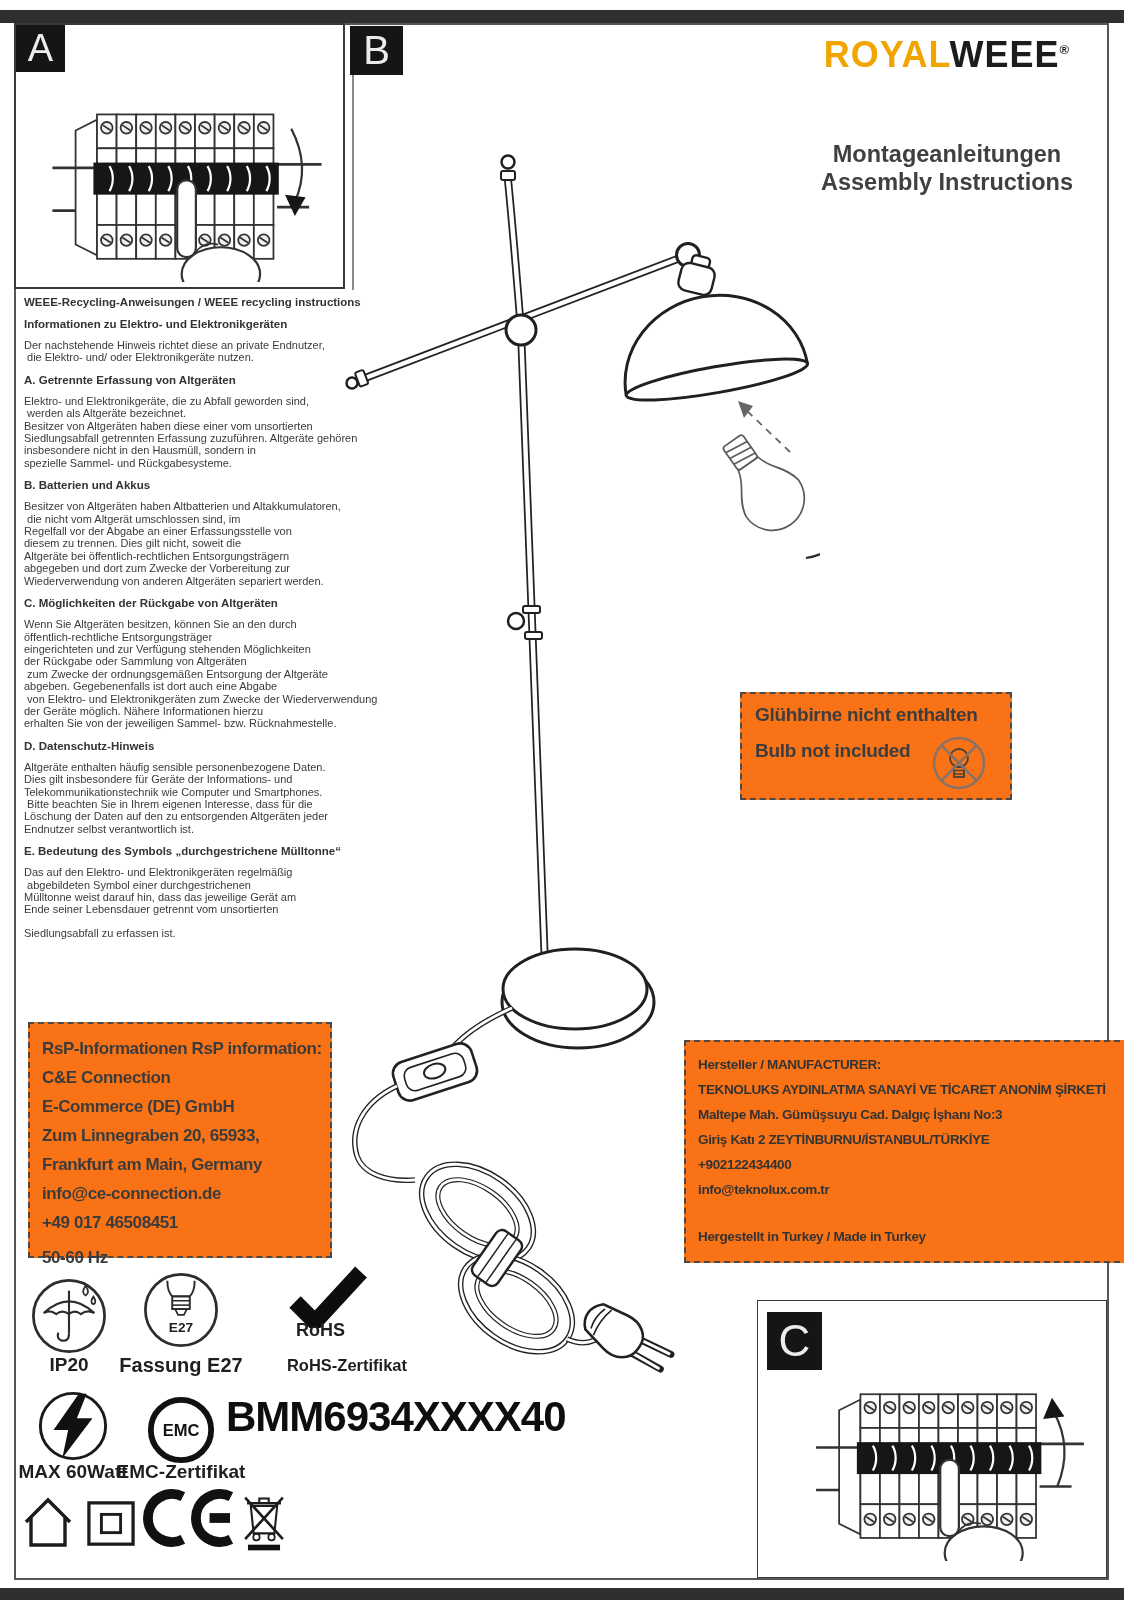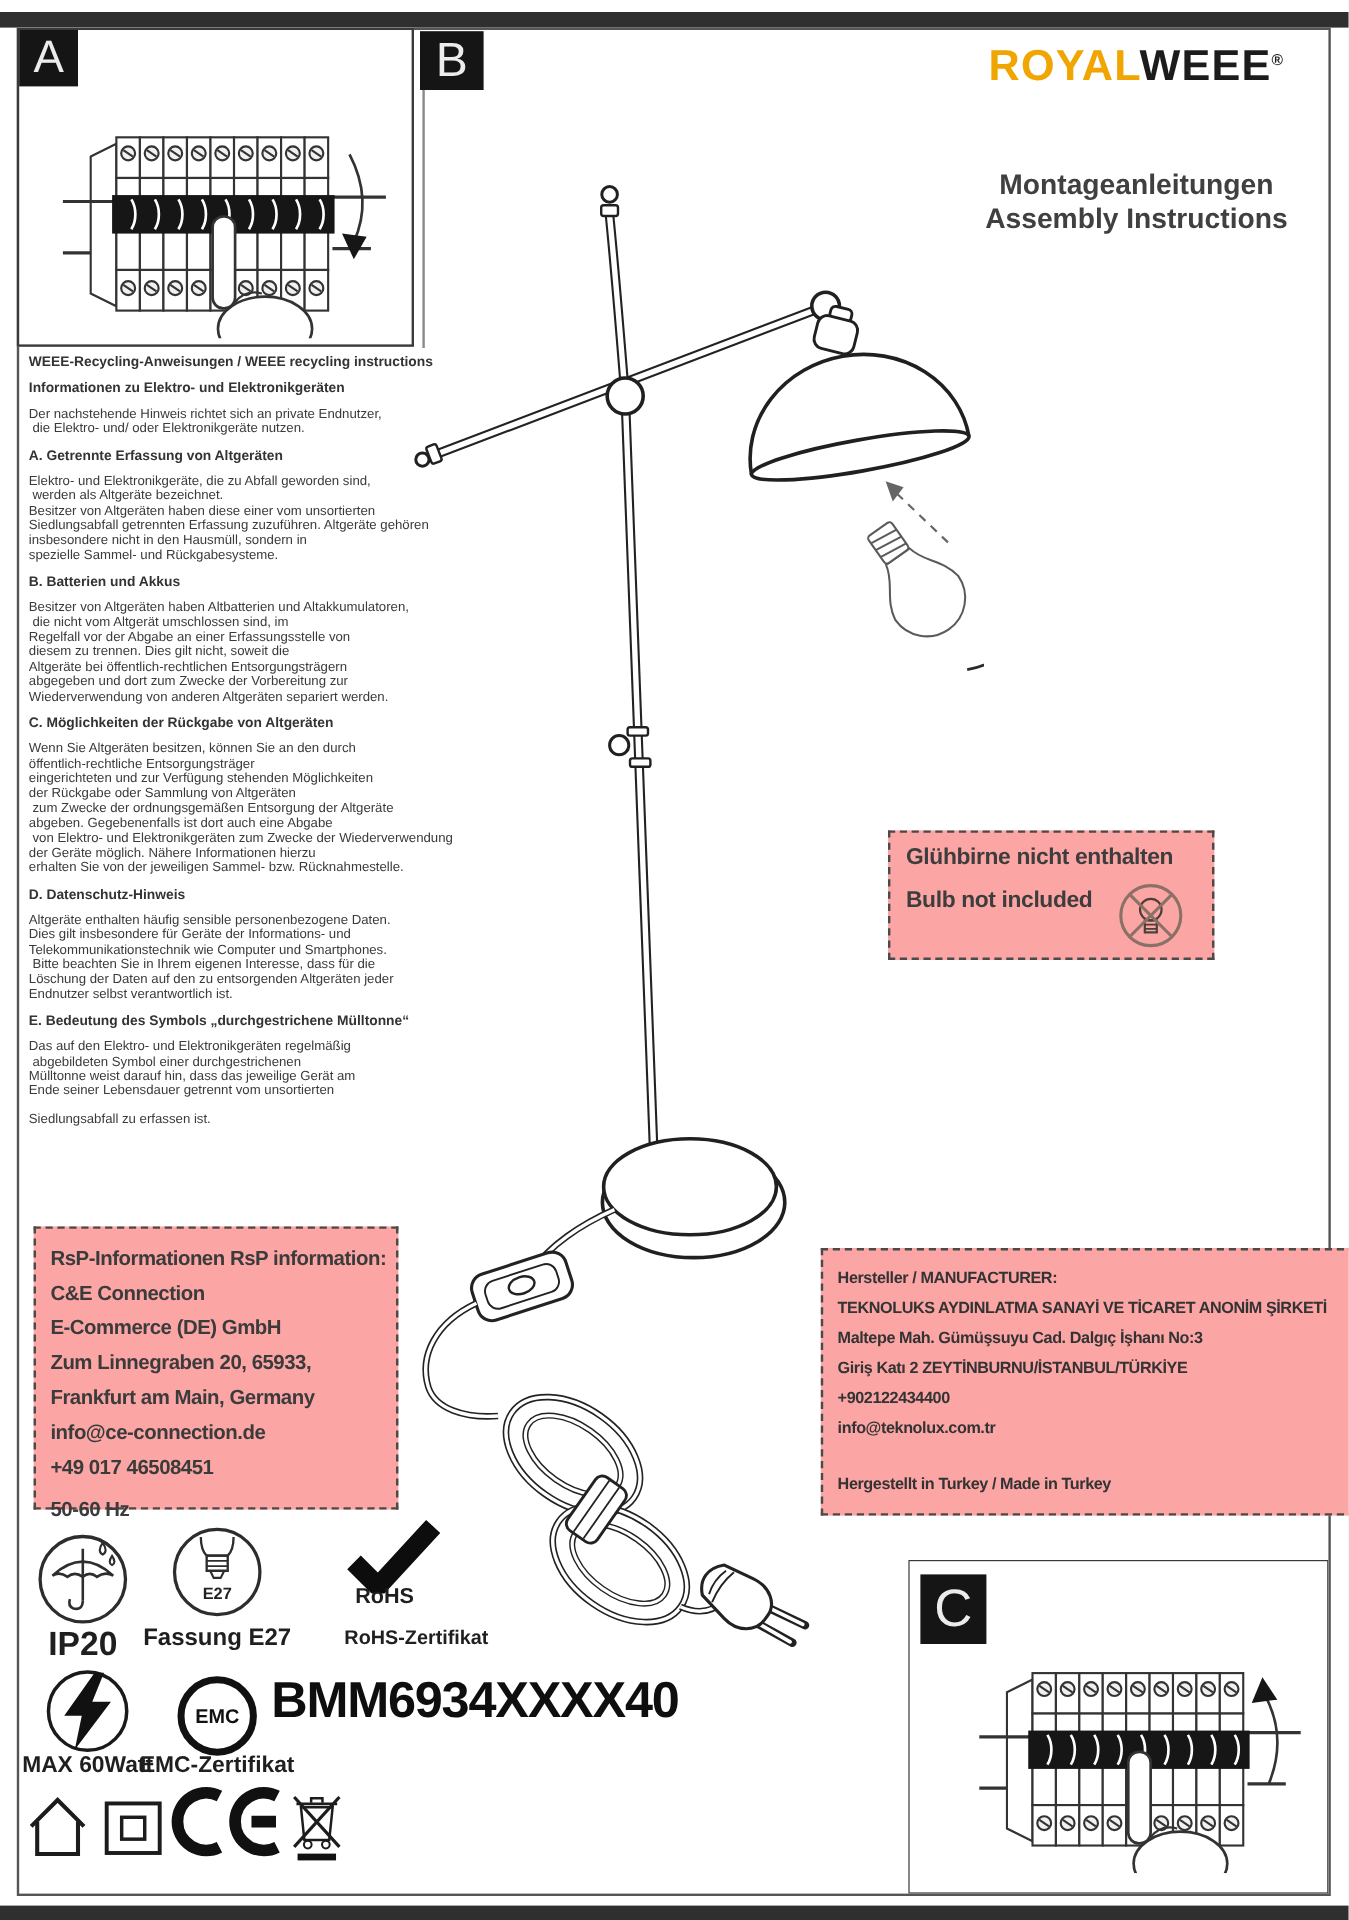--- a/index.html
+++ b/index.html
@@ -4,21 +4,21 @@
 <style>
   html,body{margin:0;padding:0;background:#e8e8e8;}
   #page{position:relative;width:1124px;height:1600px;background:#ffffff;overflow:hidden;
         font-family:"Liberation Sans",sans-serif;color:#2e2e2e;}
   .abs{position:absolute;}
   .band{background:#2f2f2f;}
   .frame{border:2px solid #555;}
   .panel-label{background:#151515;color:#ececec;display:flex;align-items:center;justify-content:center;
                font-family:"Liberation Sans",sans-serif;}
   .solid-box{border:2px solid #3a3a3a;background:#fff;}
-  .dash-box{border:2px dashed #4a4a4a;background:#fca5a5;}
+  .dash-box{border:2px dashed #4a4a4a;background:#f97316;}
   .brand{font-weight:bold;font-size:36px;letter-spacing:1px;text-align:center;white-space:nowrap;}
   .brand .royal{color:#F0A500;}
   .brand .tech{color:#1c1c1c;}
   .brand .reg{font-size:13px;vertical-align:super;color:#1c1c1c;}
   .subtitle{font-weight:bold;font-size:23.5px;line-height:28px;color:#404040;text-align:center;margin-top:38px;}
   .weee{width:400px;}
   .weee-title{font-weight:bold;font-size:11.5px;color:#333;}
   .sec-h{font-weight:bold;font-size:11.5px;color:#333;margin:10px 0 9px;}
   .sec-h:empty{display:none;}
   .sec-b{font-size:11px;line-height:12.4px;color:#3a3a3a;white-space:pre;}
@@ -105,21 +105,21 @@
   </div>
   <div class="abs subtitle" style="left:798px;top:102px;width:298px;">
     <div>Montageanleitungen</div>
     <div>Assembly Instructions</div>
   </div>
 
   <div class="abs weee" style="left:24px;top:296px;">
     <div class="weee-title">WEEE-Recycling-Anweisungen / WEEE recycling instructions</div>
     <div>
         <div class="sec-h">Informationen zu Elektro- und Elektronikgeräten</div>
-        <div class="sec-b">Der nachstehende Hinweis richtet sich an private Endnutzer,
+        <div class="sec-b">Der nachstehende Hinweis richtet diese an private Endnutzer,
  die Elektro- und/ oder Elektronikgeräte nutzen.</div>
       </div>
     <div>
         <div class="sec-h">A. Getrennte Erfassung von Altgeräten</div>
         <div class="sec-b">Elektro- und Elektronikgeräte, die zu Abfall geworden sind,
  werden als Altgeräte bezeichnet.
 Besitzer von Altgeräten haben diese einer vom unsortierten
 Siedlungsabfall getrennten Erfassung zuzuführen. Altgeräte gehören
 insbesondere nicht in den Hausmüll, sondern in
 spezielle Sammel- und Rückgabesysteme.</div>
@@ -292,21 +292,21 @@
   </div>
 
   <svg class="abs" viewBox="0 0 80 80" style="left:30px;top:1277px;width:78px;height:78px;">
     <circle cx="40" cy="40" r="36.5" fill="#fff" stroke="#2d2d2d" stroke-width="2.8"></circle>
     <path d="M14,37 Q40,13 66,37 Q59,33 52,38 Q46,33 40,38 Q33,33 27,38 Q20,33 14,37 Z" fill="none" stroke="#2d2d2d" stroke-width="2.2"></path>
     <line x1="40" y1="14" x2="40" y2="58" stroke="#2d2d2d" stroke-width="2.2"></line>
     <path d="M40,58 Q40,67 32,65 Q27,63 29,57" fill="none" stroke="#2d2d2d" stroke-width="2.2"></path>
     <path d="M57,9 Q62,16 57,19 Q52,16 57,9 Z" fill="none" stroke="#2d2d2d" stroke-width="1.8"></path>
     <path d="M65,20 Q69,26 65,28 Q61,26 65,20 Z" fill="none" stroke="#2d2d2d" stroke-width="1.8"></path>
   </svg>
-  <div class="abs cert-label" style="left:30px;top:1354px;width:78px;font-size:28px;">IP20</div>
+  <div class="abs cert-label" style="left:30px;top:1354px;width:78px;font-size:19px;">IP20</div>
 
   <svg class="abs" viewBox="0 0 80 80" style="left:142px;top:1271px;width:78px;height:78px;">
     <circle cx="40" cy="40" r="36.5" fill="#fff" stroke="#2d2d2d" stroke-width="2.8"></circle>
     <path d="M26,10 Q26,21 31,26 L49,26 Q54,21 54,10" fill="none" stroke="#2d2d2d" stroke-width="2"></path>
     <rect x="31" y="26" width="18" height="13" fill="none" stroke="#2d2d2d" stroke-width="2"></rect>
     <line x1="31" y1="30.5" x2="49" y2="30.5" stroke="#2d2d2d" stroke-width="1.6"></line>
     <line x1="31" y1="35" x2="49" y2="35" stroke="#2d2d2d" stroke-width="1.6"></line>
     <path d="M34,39 L46,39 L43,45 L37,45 Z" fill="none" stroke="#2d2d2d" stroke-width="1.8"></path>
     <text x="40" y="63" text-anchor="middle" font-size="14" font-weight="bold" fill="#222">E27</text>
   </svg>

